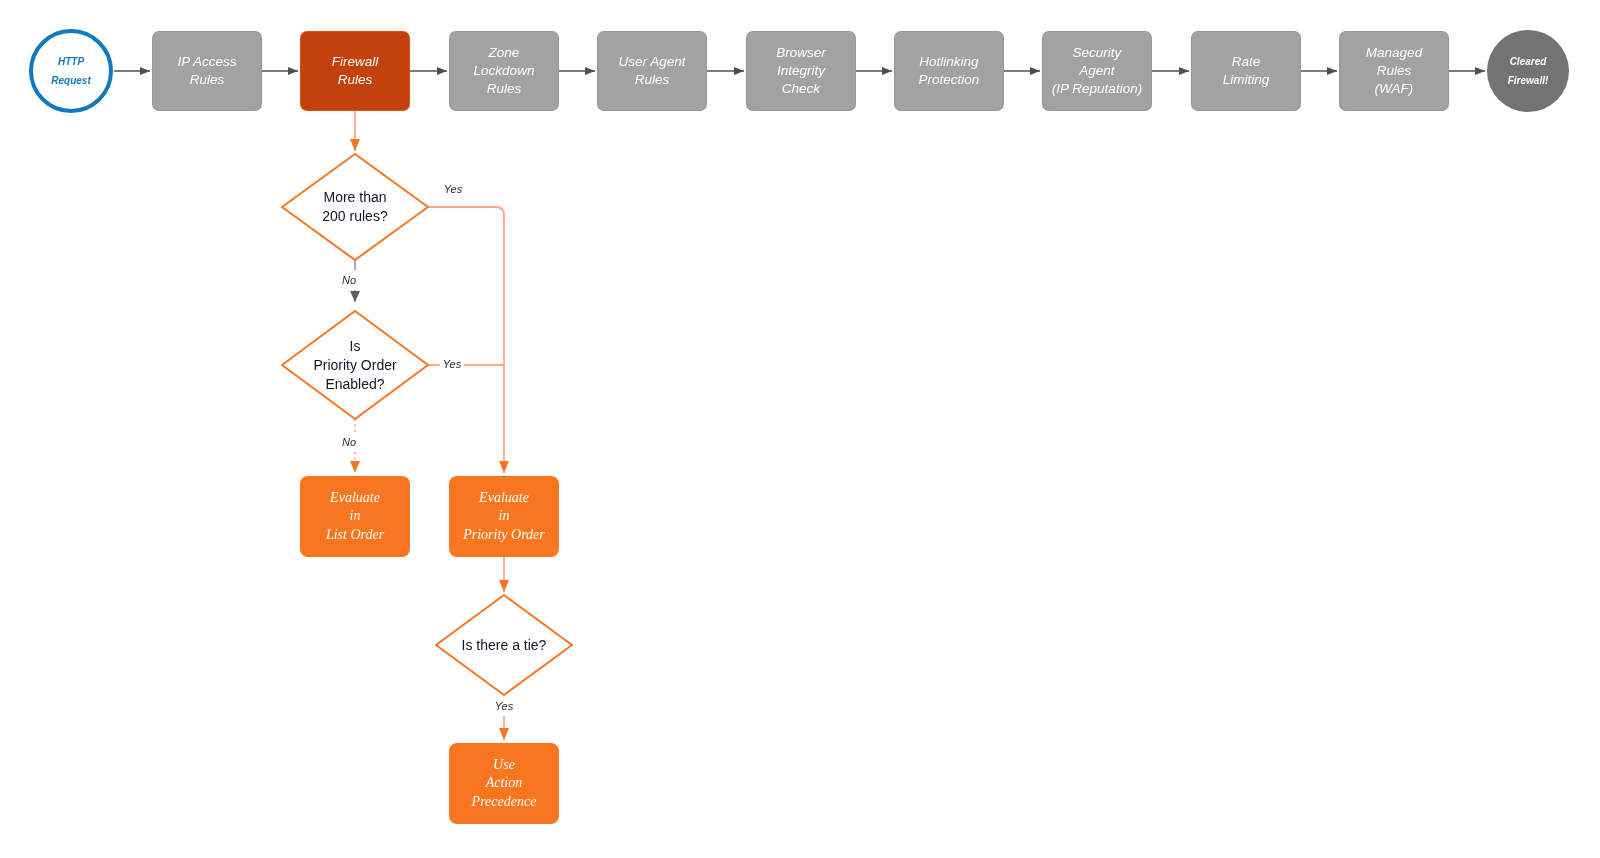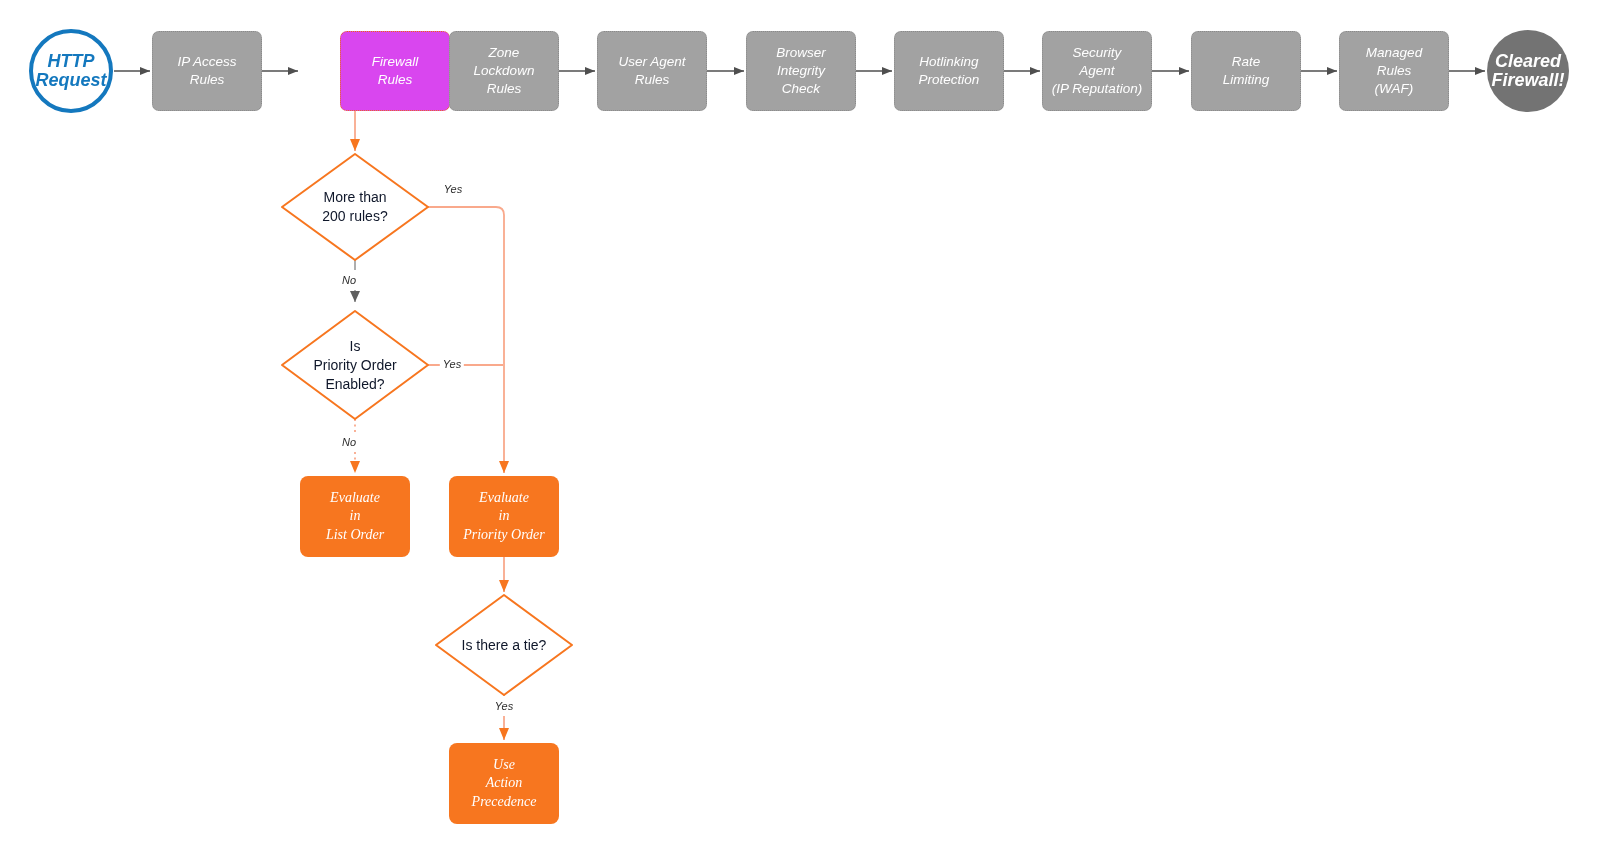--- a/index.html
+++ b/index.html
@@ -5,32 +5,32 @@
   html,body{margin:0;padding:0;background:#ffffff;}
   .stage{
     position:relative;width:1600px;height:858px;background:#ffffff;overflow:hidden;
     font-family:"Liberation Sans",sans-serif;
   }
   .stage svg.wires{position:absolute;left:0;top:0;}
   
   .circle{
     position:absolute;border-radius:50%;display:flex;align-items:center;justify-content:center;
     text-align:center;white-space:pre-line;font-style:italic;font-weight:bold;
-    font-size:18px;line-height:19px;box-sizing:border-box;
+    font-size:10px;line-height:19px;box-sizing:border-box;
   }
   .circle.start{width:84px;height:84px;left:29px;top:29px;background:#ffffff;
     border:4px solid #1478BE;color:#1478BE;}
   .circle.end{width:82px;height:82px;left:1487px;top:30px;background:#737373;color:#ffffff;}
   
   .pill{
     position:absolute;width:110px;height:80px;top:31px;border-radius:7px;box-sizing:border-box;
     background:#A2A2A2;border:1px dotted #8A8A8A;display:flex;align-items:center;justify-content:center;
     text-align:center;color:#ffffff;font-style:italic;font-size:13.5px;line-height:18px;white-space:pre-line;
   }
-  .pill.orange{background:#d946ef;border:1px dotted #ED6A12;margin-left:40px;}
+  .pill.orange{background:#c2410c;border:1px dotted #ED6A12;}
   
   .action{
     position:absolute;width:110px;height:81px;border-radius:8px;background:#F7761F;
     display:flex;align-items:center;justify-content:center;text-align:center;
     color:#ffffff;font-style:italic;font-size:14px;line-height:18.5px;white-space:pre-line;font-family:Liberation Serif, serif;
   }
   
   .diamond-label{
     position:absolute;display:flex;align-items:center;justify-content:center;text-align:center;
     color:#0f172a;font-size:14px;line-height:19px;white-space:pre-line;

